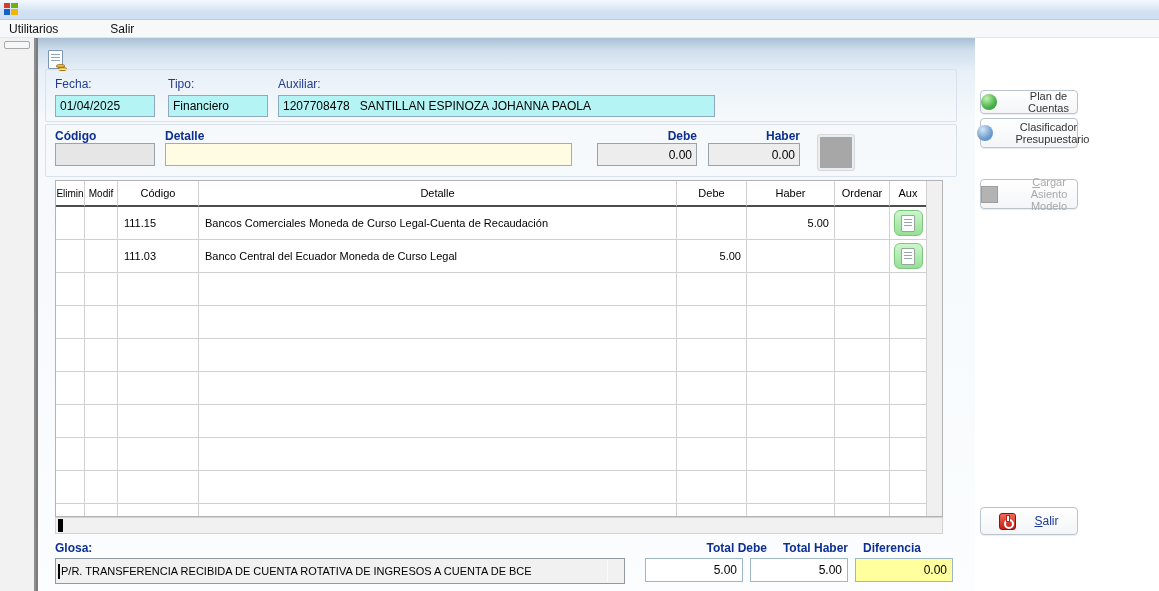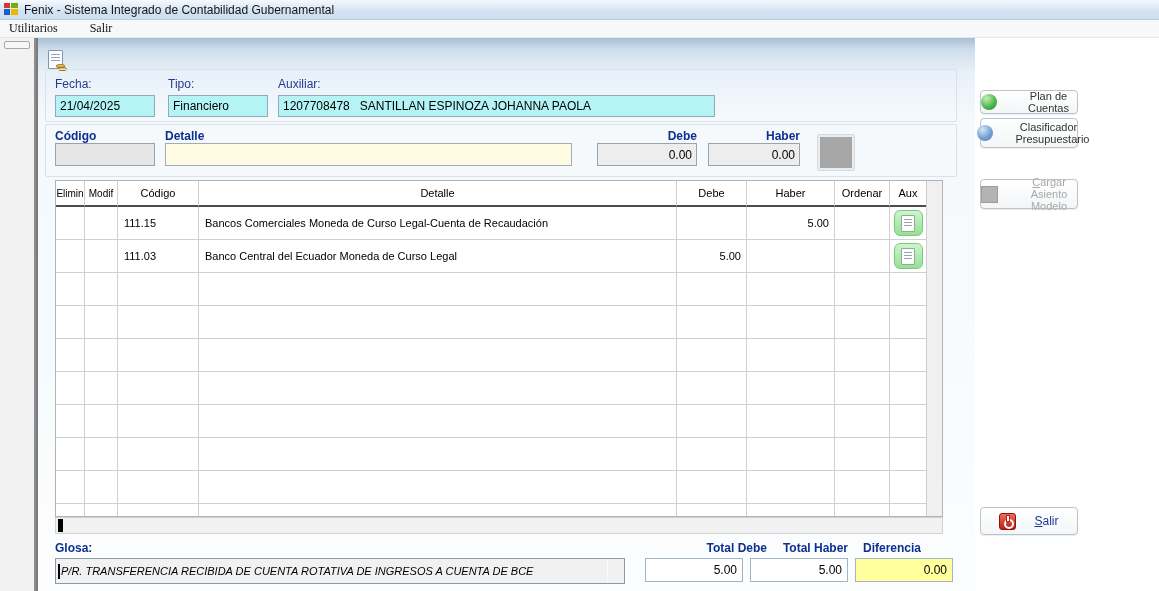--- a/index.html
+++ b/index.html
@@ -20,21 +20,21 @@
   .win-icon .q2{background:#6fb10a;}
   .win-icon .q3{background:#1a5fc8;}
   .win-icon .q4{background:#efb700;}
   .title-text{font-size:12px;color:#151515;}
   
   .menubar{
     position:absolute;left:0;top:20px;width:1159px;height:18px;box-sizing:border-box;
     background:#f7f8fa;border-bottom:1px solid #e4e7ea;display:flex;align-items:center;
     font-size:12px;color:#111;
   }
-  .menu-item{padding:0 16px;height:100%;display:flex;align-items:center;cursor:default;font-family:Liberation Serif, serif;}
+  .menu-item{padding:0 26px;height:100%;display:flex;align-items:center;cursor:default;}
   .menu-item:first-child{padding-left:9px;}
   
   .left-panel{
     position:absolute;left:0;top:38px;width:36px;height:553px;box-sizing:border-box;
     background:#f2f2f2;border-right:2px solid #8d8d8d;
   }
   .panel-handle{
     position:absolute;left:4px;top:3px;width:26px;height:8px;box-sizing:border-box;
     background:#f7f7f7;border:1px solid #a8a8a8;border-radius:2px;
   }
@@ -121,21 +121,21 @@
   .sphere.blue{background:radial-gradient(circle at 35% 28%,#d4e6f7,#709fd0 58%,#4f85bf);}
   .graysq{width:15px;height:15px;background:#b3b3b3;border:1px solid #9d9d9d;flex:0 0 auto;}
   .power{width:17px;height:17px;border-radius:3px;border:1px solid #8e120c;box-sizing:border-box;
     background:linear-gradient(180deg,#ee6d5c,#c01e14);position:relative;flex:0 0 auto;}
   .power::before{content:"";position:absolute;left:4px;top:5px;width:6px;height:6px;border:2px solid #fff;border-radius:50%;}
   .power::after{content:"";position:absolute;left:7px;top:2px;width:2px;height:5px;background:#fff;outline:1px solid #c01e14;}
   
   .glosa-field{
     position:absolute;left:19px;top:520px;width:570px;height:26px;box-sizing:border-box;
     background:#f1f1f1;border:1px solid #8f99a3;font-size:11px;color:#000;
-    display:flex;align-items:center;padding:0 2px;overflow:hidden;white-space:nowrap;font-style:italic;
+    display:flex;align-items:center;padding:0 2px;overflow:hidden;white-space:nowrap;
   }
   .glosa-field::after{content:"";position:absolute;right:16px;top:1px;bottom:1px;width:1px;background:#fafafa;}
   .caret{display:inline-block;width:2px;height:15px;background:#000;margin-right:1px;flex:0 0 auto;}
   .flabel{position:absolute;top:503px;width:98px;font-size:12px;font-weight:bold;color:#0d2f92;text-align:right;}
   .tfield{
     position:absolute;top:520px;width:98px;height:24px;box-sizing:border-box;
     border:1px solid #9db6c8;background:#fff;font-size:12px;color:#000;
     display:flex;align-items:center;justify-content:flex-end;padding-right:5px;
   }
   .yellow{background:#ffff9e;}
@@ -143,21 +143,20 @@
 </head>
 <body>
 
 <div class="titlebar">
   <span class="win-icon">
     <i class="q1"></i>
       <i class="q2"></i>
       <i class="q3"></i>
       <i class="q4"></i>
   </span>
-  <span class="title-text">Fenix - Sistema Integrado de Contabilidad Gubernamental</span>
 </div>
 
 <div class="menubar">
   <span class="menu-item">Utilitarios</span>
   <span class="menu-item">Salir</span>
 </div>
 
 <div class="left-panel">
   <span class="panel-handle"></span>
 </div>
@@ -167,21 +166,21 @@
   <div class="tool-btn">
     <span class="tool-page"></span>
     <span class="coin c1"></span>
     <span class="coin c2"></span>
   </div>
 
   <div class="groupbox g1"></div>
   <div class="groupbox g2"></div>
 
   <span class="lbl" style="left:19px;top:39px;">Fecha:</span>
-  <div class="field cyan" style="left:19px;top:57px;width:100px;">21/04/2025</div>
+  <div class="field cyan" style="left:19px;top:57px;width:100px;">01/04/2025</div>
 
   <span class="lbl" style="left:132px;top:39px;">Tipo:</span>
   <div class="field cyan" style="left:132px;top:57px;width:100px;">Financiero</div>
 
   <span class="lbl" style="left:242px;top:39px;">Auxiliar:</span>
   <div class="field cyan" style="left:242px;top:57px;width:437px;">1207708478   SANTILLAN ESPINOZA JOHANNA PAOLA</div>
 
   <span class="lbl lbl-b" style="left:19px;top:91px;">Código</span>
   <div class="field gray" style="left:19px;top:105px;width:100px;height:23px;"></div>
 

